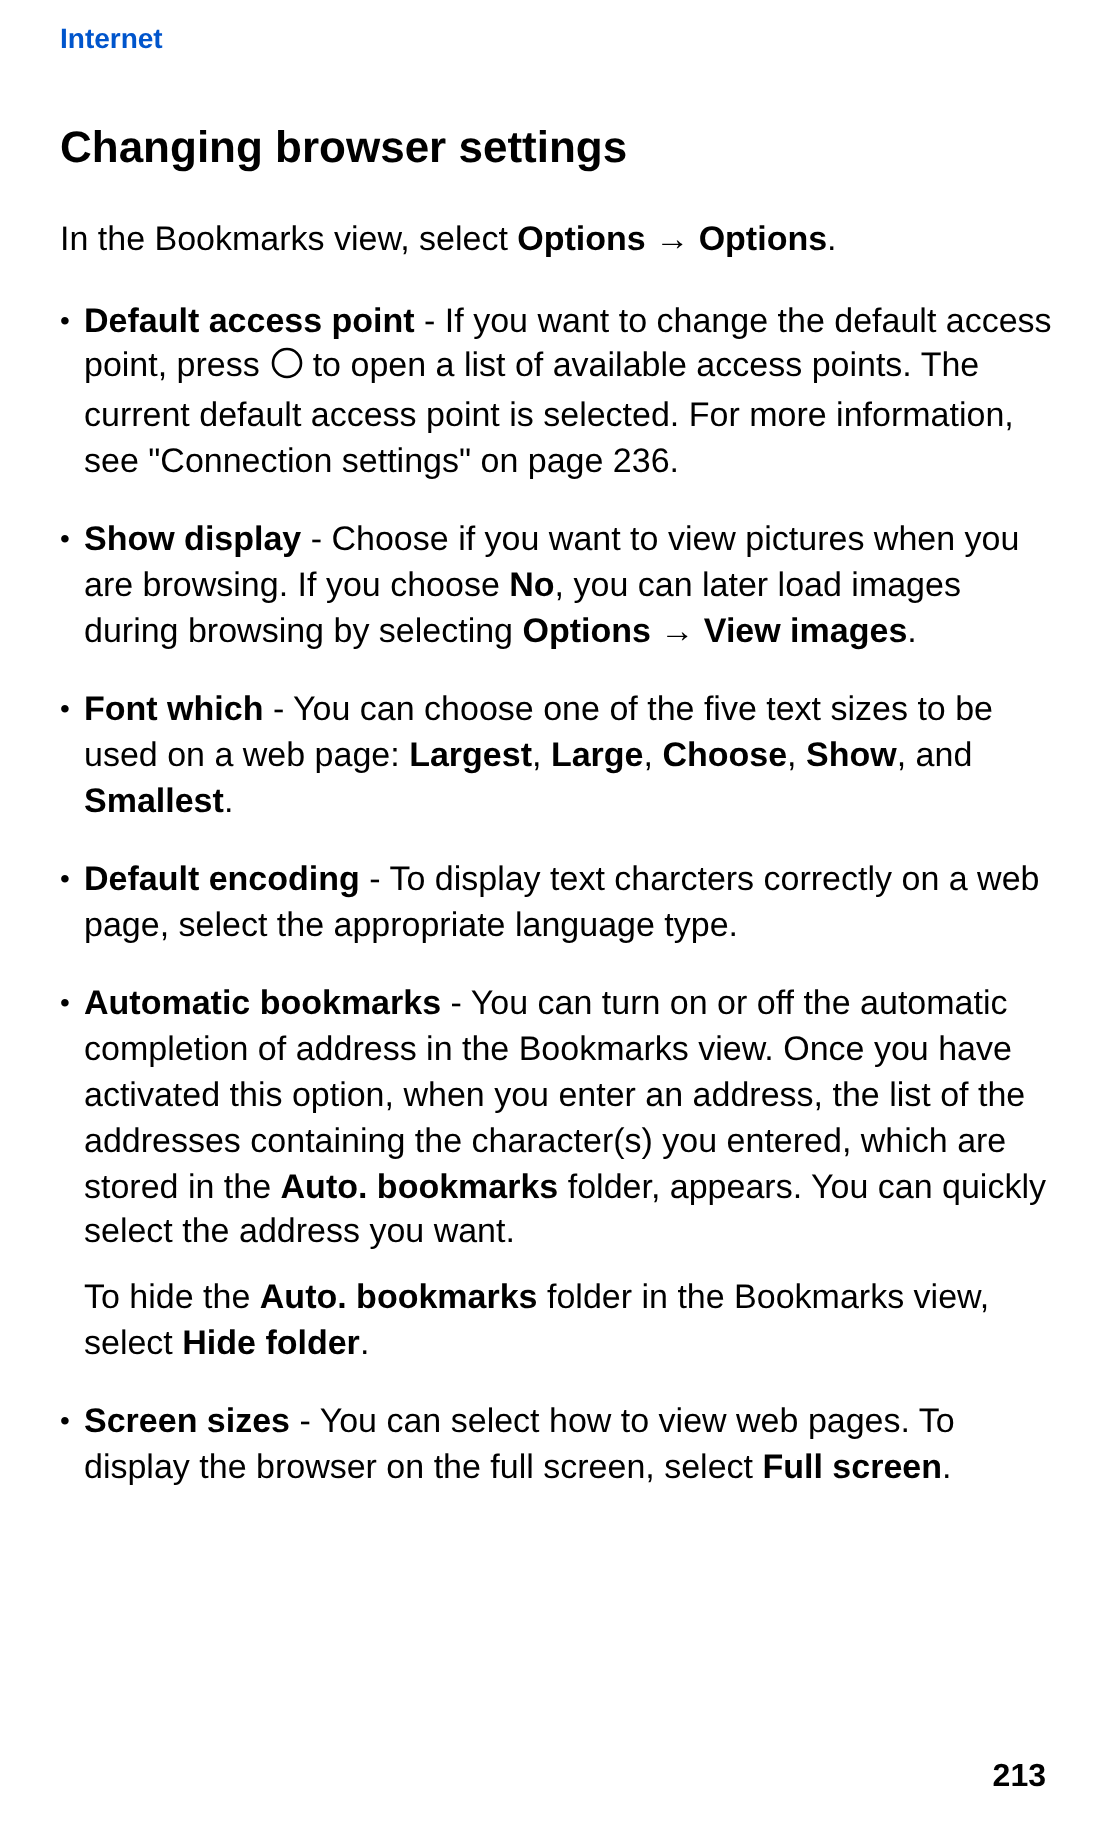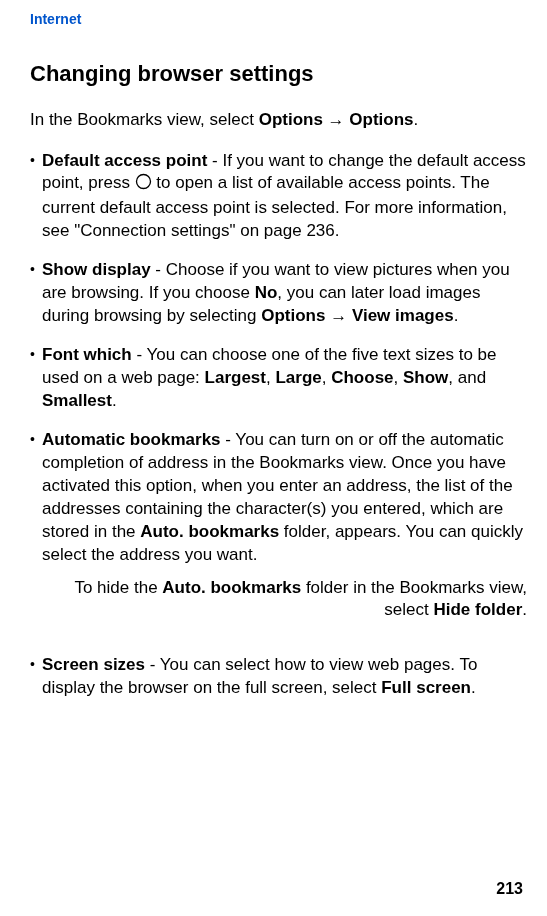--- a/index.html
+++ b/index.html
@@ -45,22 +45,21 @@
       content: "•";
       position: absolute;
       left: 0;
       top: 0;
       font-size: 14px;
       line-height: 1.5;
     }
     .followup {
       padding-left: 12px;
       margin-top: -6px;
-      margin-bottom: 32px;
-      text-align: right;
+      margin-bottom: 16px;
     }
     .circle-icon {
       display: inline-block;
       vertical-align: -2px;
     }
     .page-number {
       position: absolute;
       bottom: 16px;
       right: 24px;
       font-weight: bold;
@@ -87,20 +86,23 @@
   </li>
 
   <li>
     <span class="bold">Show display</span><span> - Choose if you want to view pictures when you are browsing. If you choose </span><span class="bold">No</span><span>, you can later load images during browsing by selecting </span><span class="bold">Options</span><span class="arrow"> → </span><span class="bold">View images</span><span>.</span>
   </li>
 
   <li>
     <span class="bold">Font which</span><span> - You can choose one of the five text sizes to be used on a web page: </span><span class="bold">Largest</span><span>, </span><span class="bold">Large</span><span>, </span><span class="bold">Choose</span><span>, </span><span class="bold">Show</span><span>, and </span><span class="bold">Smallest</span><span>.</span>
   </li>
 
+  <li>
+    <span class="bold">Default encoding</span><span> - To display text charcters correctly on a web page, select the appropriate language type.</span>
+  </li>
 
   <li>
     <span class="bold">Automatic bookmarks</span><span> - You can turn on or off the automatic completion of address in the Bookmarks view. Once you have activated this option, when you enter an address, the list of the addresses containing the character(s) you entered, which are stored in the </span><span class="bold">Auto. bookmarks</span><span> folder, appears. You can quickly select the address you want.</span>
   </li>
 </ul>
 
 <p class="followup">
   <span>To hide the </span><span class="bold">Auto. bookmarks</span><span> folder in the Bookmarks view, select </span><span class="bold">Hide folder</span><span>.</span>
 </p>
 

